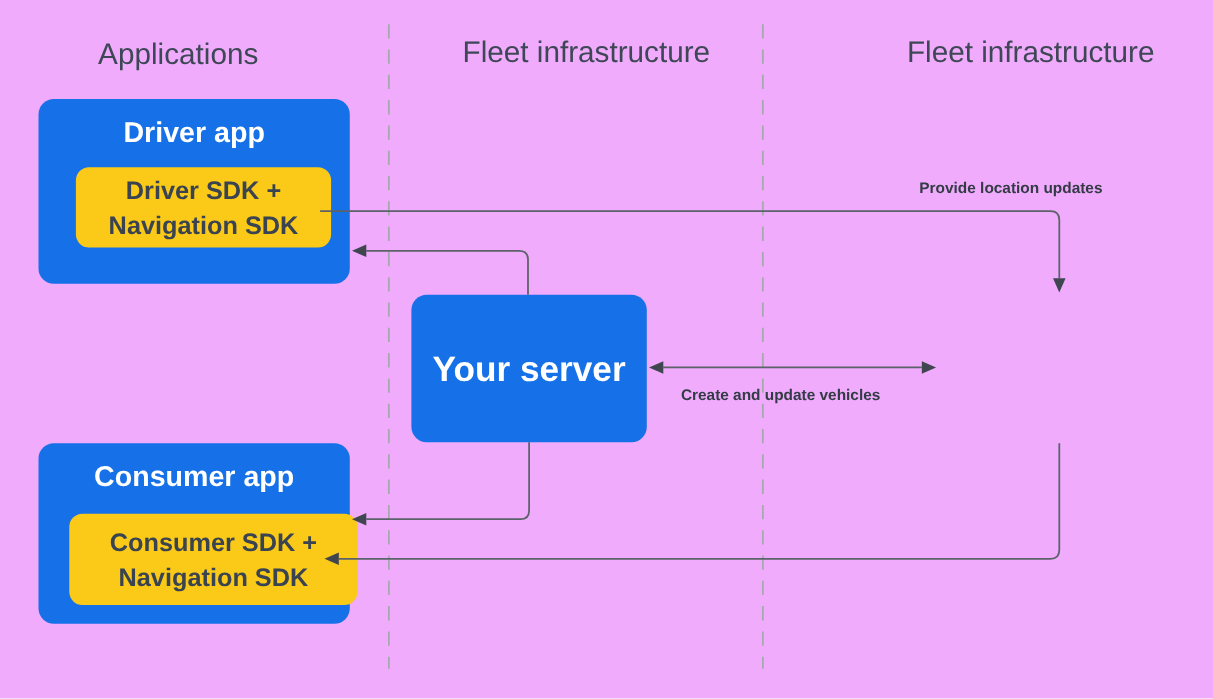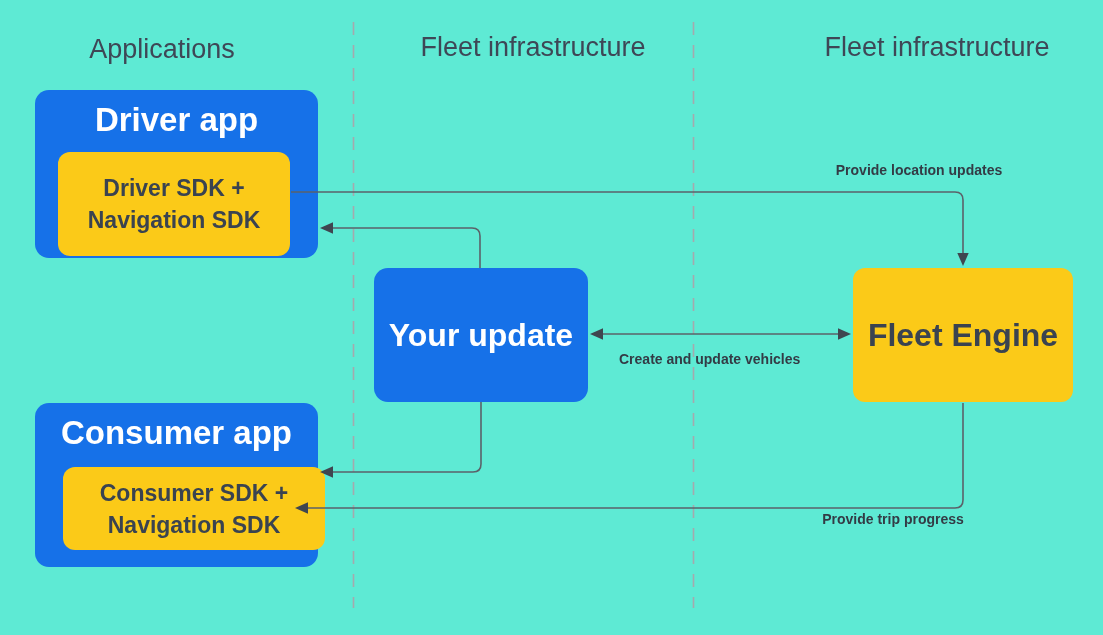--- a/index.html
+++ b/index.html
@@ -1,29 +1,29 @@
 <!DOCTYPE html>
 <html><head>
 <meta charset="utf-8">
 <style>
   html,body{margin:0;padding:0;background:#fff;}
   .canvas{
-    position:relative;width:1103px;height:635px;background:#5eead4;
+    position:relative;width:1103px;height:635px;background:#f0abfc;
     font-family:"Liberation Sans", sans-serif;overflow:hidden;
   }
   .col-header{
     position:absolute;transform:translateX(-50%);
     font-size:27px;font-weight:400;color:#3e4756;white-space:nowrap;
   }
   .box{position:absolute;box-sizing:border-box;}
   .blue-box{background:#1671e8;border-radius:14px;}
   .yellow-box{background:#fbca18;border-radius:12px;}
   .app-title{
     margin-top:11px;text-align:center;color:#ffffff;
-    font-weight:bold;font-size:33px;line-height:38px;
+    font-weight:bold;font-size:26px;line-height:38px;
   }
   .sdk-box{
     display:flex;flex-direction:column;justify-content:center;
     text-align:center;color:#3a4350;font-weight:bold;
     font-size:23px;line-height:32px;
   }
   .main-box{
     display:flex;align-items:center;justify-content:center;
     font-weight:bold;font-size:32px;text-align:center;
   }
@@ -41,40 +41,37 @@
 
 <div class="canvas">
 
   <div class="col-header" style="left:162px;top:34px;">Applications</div>
   <div class="col-header" style="left:533px;top:32px;">Fleet infrastructure</div>
   <div class="col-header" style="left:937px;top:32px;">Fleet infrastructure</div>
 
   <div class="box blue-box" style="left:35px;top:90px;width:283px;height:168px;">
     <div class="app-title">Driver app</div>
   </div>
-  <div class="box yellow-box sdk-box" style="left:58px;top:152px;width:232px;height:104px;">
+  <div class="box yellow-box sdk-box" style="left:69px;top:152px;width:232px;height:73px;">
     <div>Driver SDK +</div>
     <div>Navigation SDK</div>
   </div>
 
   <div class="box blue-box" style="left:35px;top:403px;width:283px;height:164px;">
     <div class="app-title">Consumer app</div>
   </div>
   <div class="box yellow-box sdk-box" style="left:63px;top:467px;width:262px;height:83px;">
     <div>Consumer SDK +</div>
     <div>Navigation SDK</div>
   </div>
 
   <div class="box blue-box main-box" style="left:374px;top:268px;width:214px;height:134px;">
-    <div>Your update</div>
+    <div>Your server</div>
   </div>
 
-  <div class="box yellow-box main-box" style="left:853px;top:268px;width:220px;height:134px;">
-    <div>Fleet Engine</div>
-  </div>
 
   <svg class="wires" viewBox="0 0 1103 635">
 
     <line x1="353.5" y1="22" x2="353.5" y2="608" stroke="#a5a9ad" stroke-width="1.6" stroke-dasharray="13 10"></line>
     <line x1="693.5" y1="22" x2="693.5" y2="608" stroke="#a5a9ad" stroke-width="1.6" stroke-dasharray="13 10"></line>
 
     <path d="M 291 192 L 955 192 Q 963 192 963 200 L 963 253" fill="none" stroke="#5b6269" stroke-width="1.6"></path>
     <polygon points="963,266 957.3,253 968.7,253" fill="#3f4650"></polygon>
 
     <path d="M 480 268 L 480 236 Q 480 228 472 228 L 333 228" fill="none" stroke="#5b6269" stroke-width="1.6"></path>
@@ -90,15 +87,14 @@
     <path d="M 963 403 L 963 500 Q 963 508 955 508 L 308 508" fill="none" stroke="#5b6269" stroke-width="1.6"></path>
     <polygon points="295,508 308,502.3 308,513.7" fill="#3f4650"></polygon>
   </svg>
 
   <div class="edge-label centered" style="left:919px;top:162px;">Provide location updates</div>
 
   <div class="edge-label" style="left:619px;top:348px;line-height:23px;">
     <div>Create and update vehicles</div>
   </div>
 
-  <div class="edge-label centered" style="left:893px;top:511px;">Provide trip progress</div>
 
 </div>
 
 </body></html>

